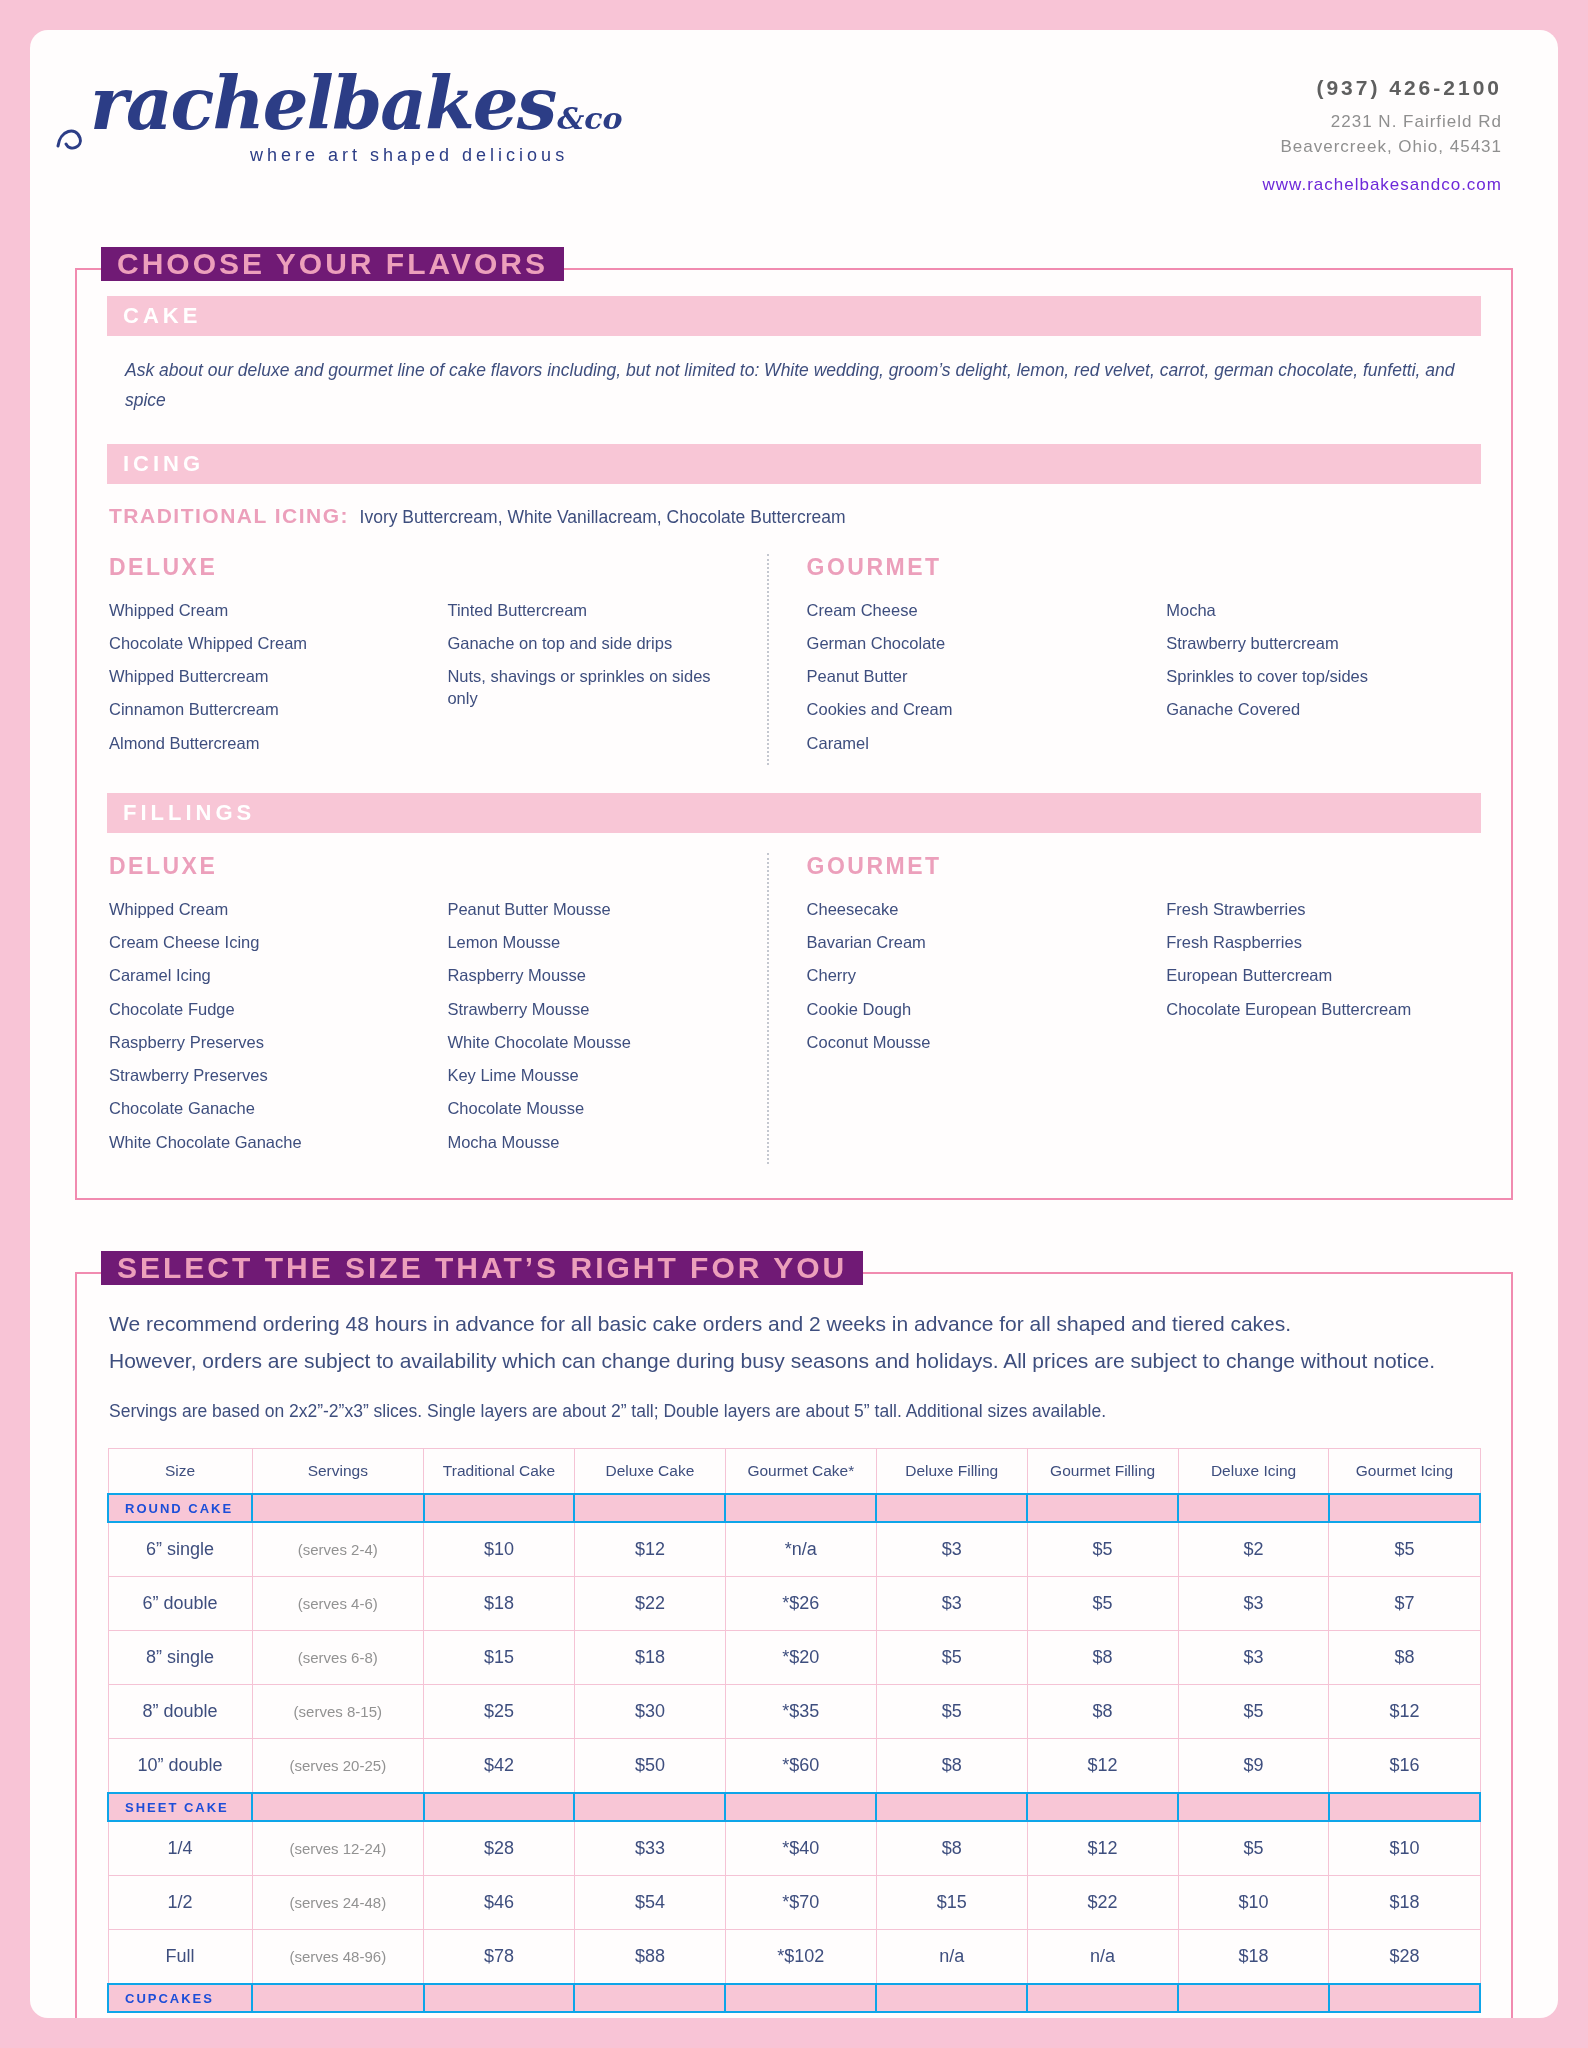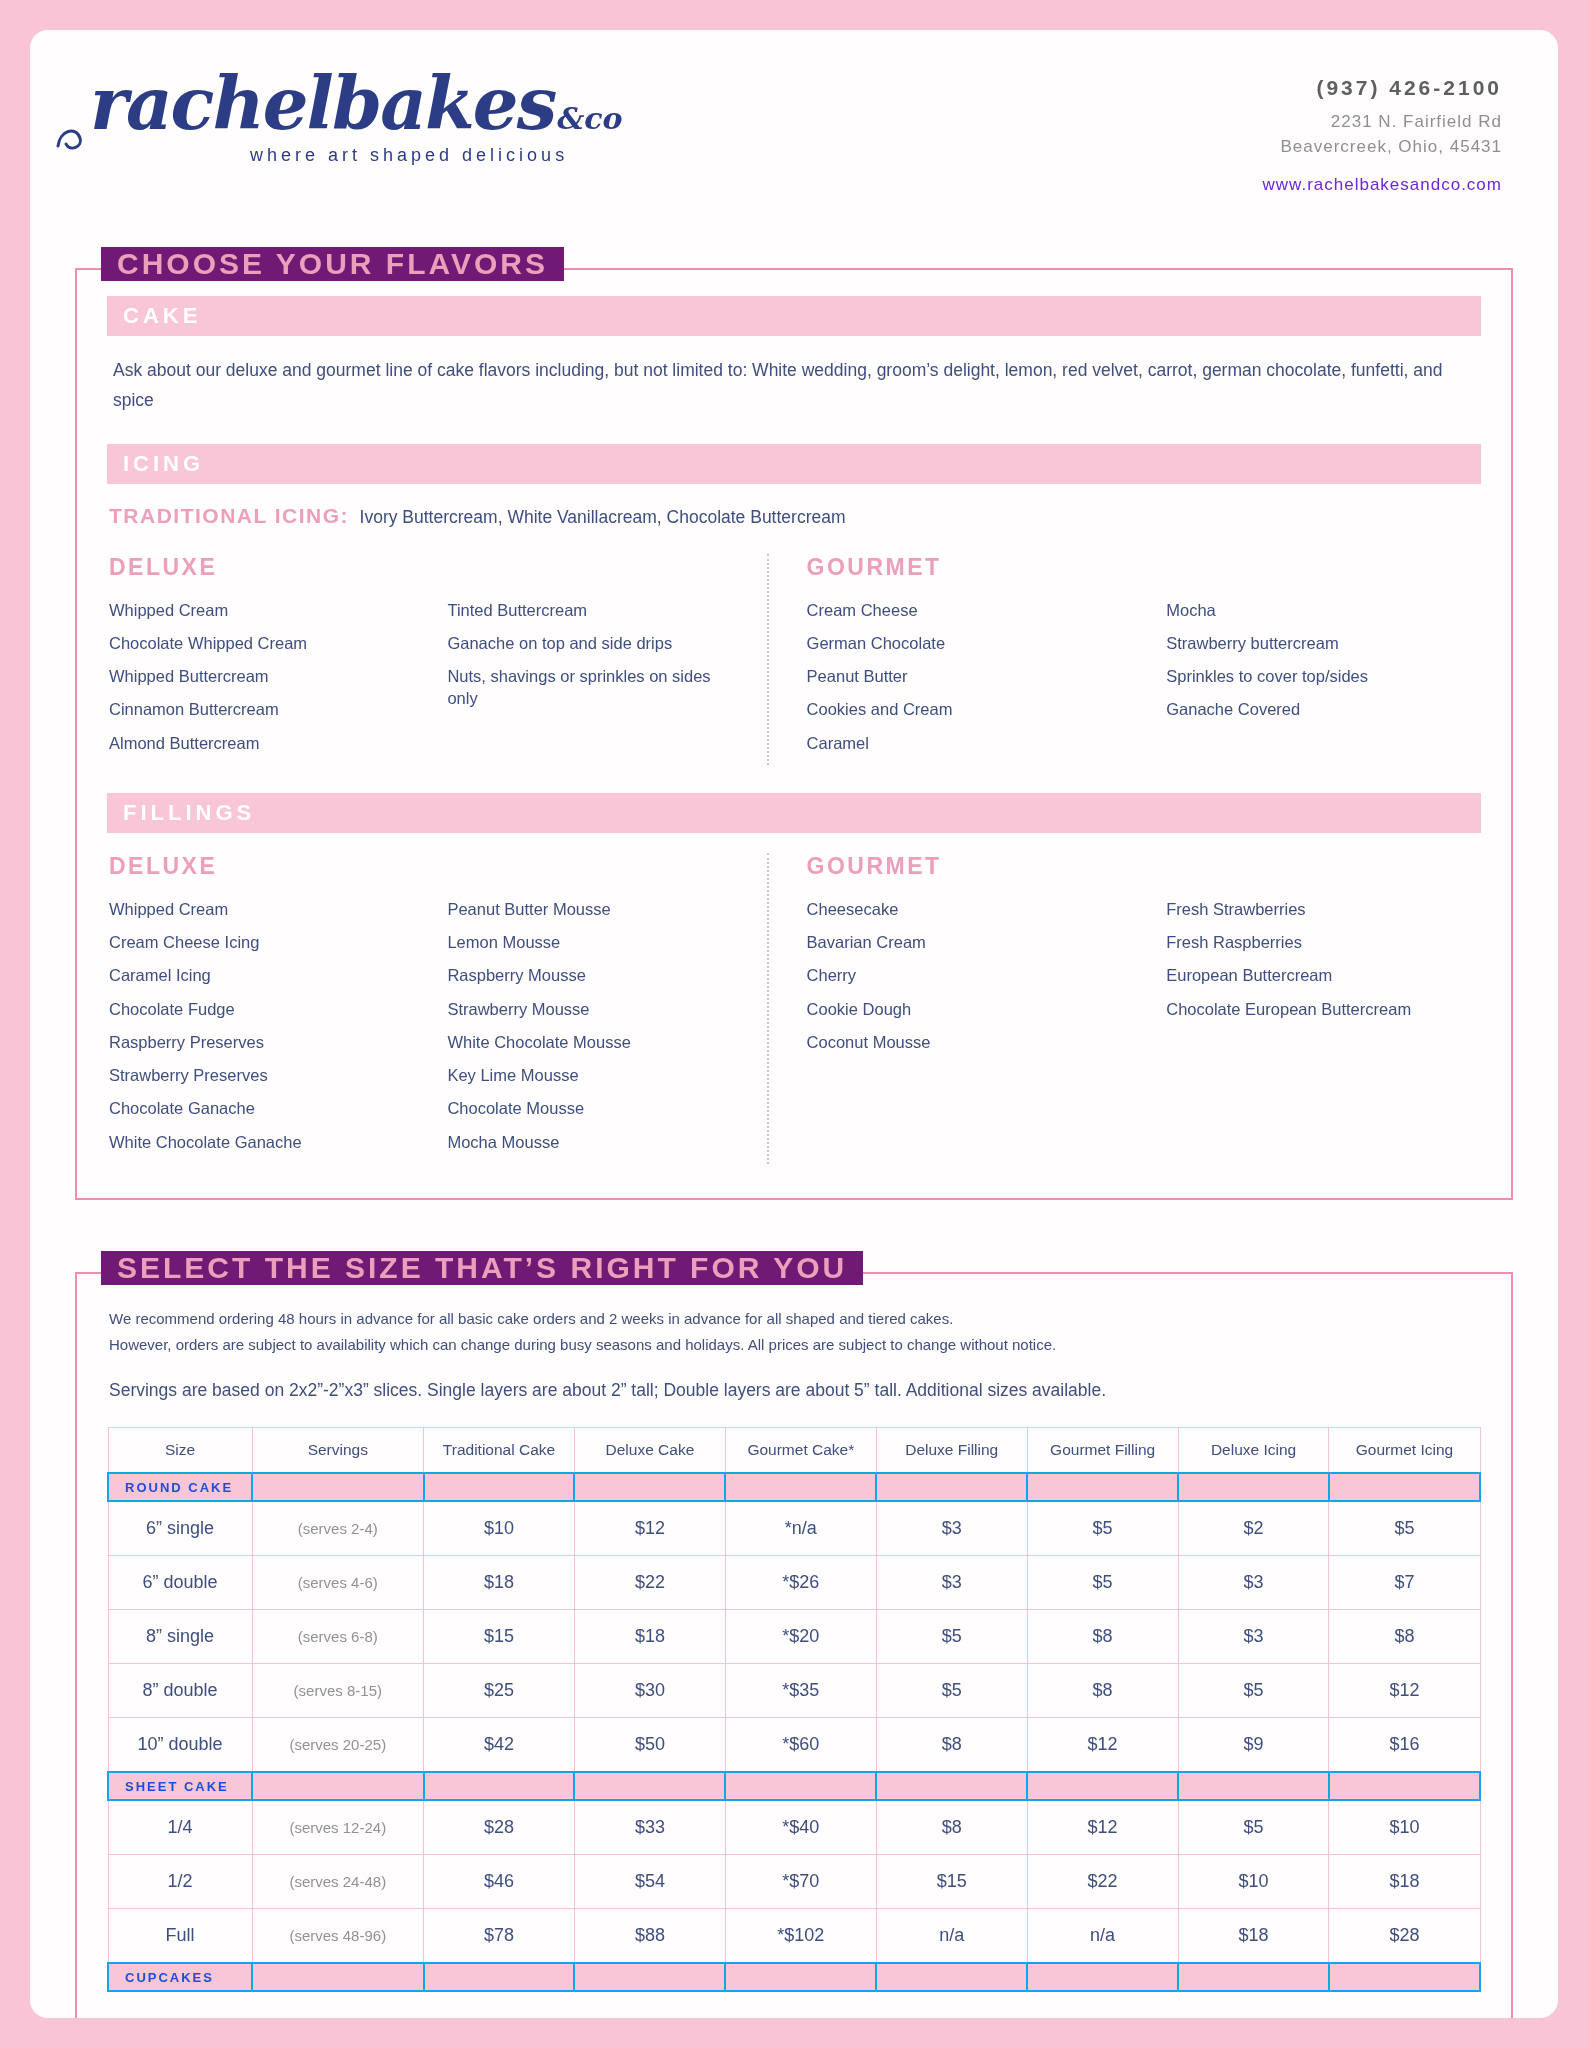--- a/index.html
+++ b/index.html
@@ -59,33 +59,33 @@
     font-weight: bold; font-size: 22px; letter-spacing: 4px;
     padding: 7px 16px; margin-bottom: 20px;
   }
   .banner + .trad-line { margin-top: 2px; }
   .mt { margin-top: 28px; }
 
   .trad-line { margin: 0 2px 14px; }
   .trad-label { color: #ec9fbb; font-weight: bold; font-size: 21px; letter-spacing: 1.5px; }
   .trad-value { color: #3e4e7e; font-size: 17.5px; margin-left: 6px; }
   .note {
-    font-size: 17.5px; line-height: 1.7;
-    color: #3e4e7e; margin: 0 6px 26px; max-width: 1380px;
+    font-style: italic; font-size: 17.5px; line-height: 1.7;
+    color: #3e4e7e; margin: 0 18px 26px; max-width: 1380px;
   }
 
   .flavor-columns { display: grid; grid-template-columns: 48% 52%; margin: 26px 2px 6px; }
   .flavor-half.gourmet { border-left: 2px dotted #c4c7cf; padding-left: 38px; }
   .flavor-half.deluxe { padding-right: 26px; }
   .half-title { color: #ec9fbb; font-weight: bold; font-size: 23px; letter-spacing: 2.5px; margin-bottom: 18px; }
   .half-lists { display: grid; grid-template-columns: 52% 48%; column-gap: 10px; }
   .flavor-list .list-item { font-size: 16.5px; color: #3e4e7e; margin-bottom: 11px; line-height: 1.35; max-width: 270px; }
 
   
-  .intro { font-size: 15px; line-height: 1.75; margin: 6px 2px 0; }
+  .intro { font-size: 21px; line-height: 1.75; margin: 6px 2px 0; }
   .servings-note { font-size: 17.5px; margin: 22px 2px 26px; }
 
   table.price-table { width: 100%; border-collapse: collapse; }
   .price-table th, .price-table td { border: 1.5px solid #f5c3d5; text-align: center; }
   .price-table th { font-weight: normal; font-size: 15.5px; color: #3e4e7e; padding: 13px 4px; }
   .price-table td.col-price, .price-table td.col-size { font-size: 18px; color: #3e4e7e; padding: 16px 4px; }
   .price-table td.col-servings { font-size: 15px; color: #929292; padding: 16px 4px; }
   .price-table tr.group-row td {
     background: #f8c6d6; border: 2px solid #0ea5e9;
     color: #1d4ed8; font-size: 13px; font-weight: bold; letter-spacing: 2px;

